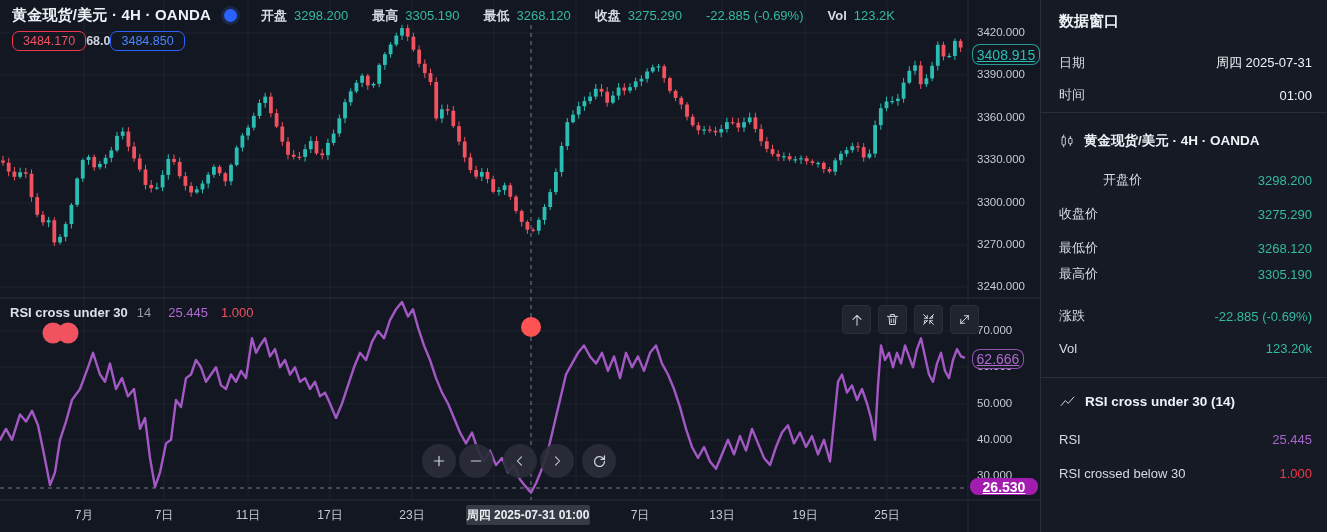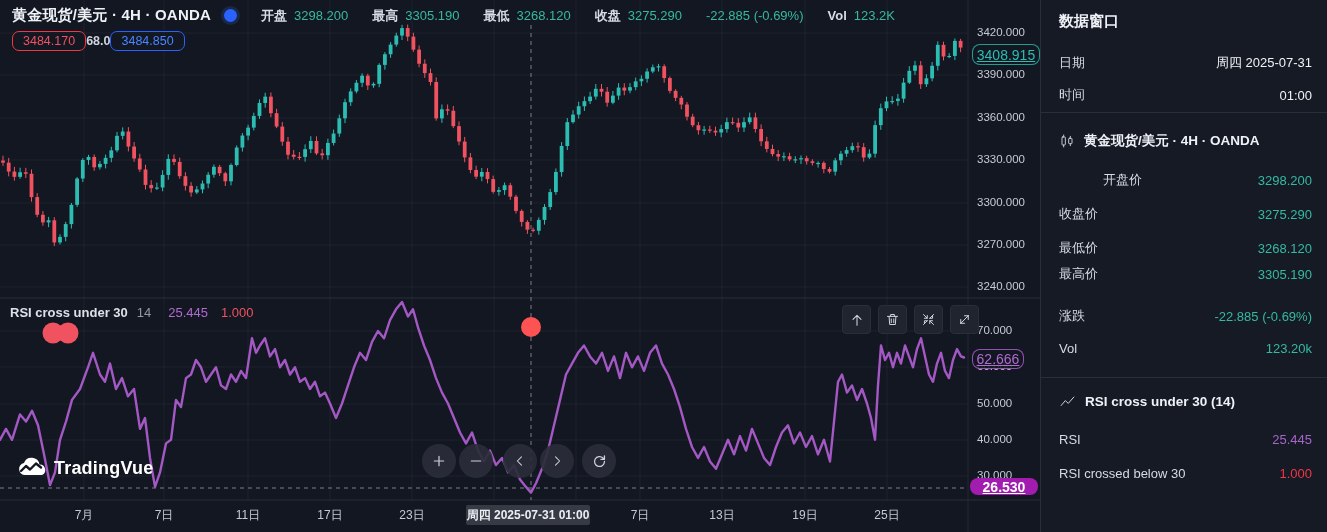--- a/index.html
+++ b/index.html
@@ -523,27 +523,20 @@
       <svg width="14" height="14" viewBox="0 0 24 24">
           <path d="M9.5 5l7 7-7 7"></path>
         </svg>
     </div>
     <div class="nav-btn" style="left:582px">
       <svg width="17" height="17" viewBox="0 0 24 24">
           <path d="M19 12a7 7 0 1 1-2.05-4.95L19 9M19 4v5h-5"></path>
         </svg>
     </div>
 
-    <div class="logo">
-      <svg width="34" height="24" viewBox="0 0 34 24">
-        <path d="M9 19a6 6 0 0 1-1-11.9A8 8 0 0 1 23.5 8.5 5.5 5.5 0 0 1 26 19z" fill="#ffffff"></path>
-        <path d="M5 15l5-5 4 3.5 6-6 5 4" stroke="#131722" stroke-width="2.4" fill="none" stroke-linecap="round" stroke-linejoin="round"></path>
-      </svg>
-      <span class="logo-text">TradingVue</span>
-    </div>
 
     <div class="px-badge last-price">3408.915</div>
     <div class="px-badge last-rsi">62.666</div>
     <div class="px-badge cross-rsi">26.530</div>
     <div class="time-badge">周四 2025-07-31 01:00</div>
 
     <div id="axis-labels">
         <div class="axis-label" style="top:26px">3420.000</div>
         <div class="axis-label" style="top:68px">3390.000</div>
         <div class="axis-label" style="top:111px">3360.000</div>

